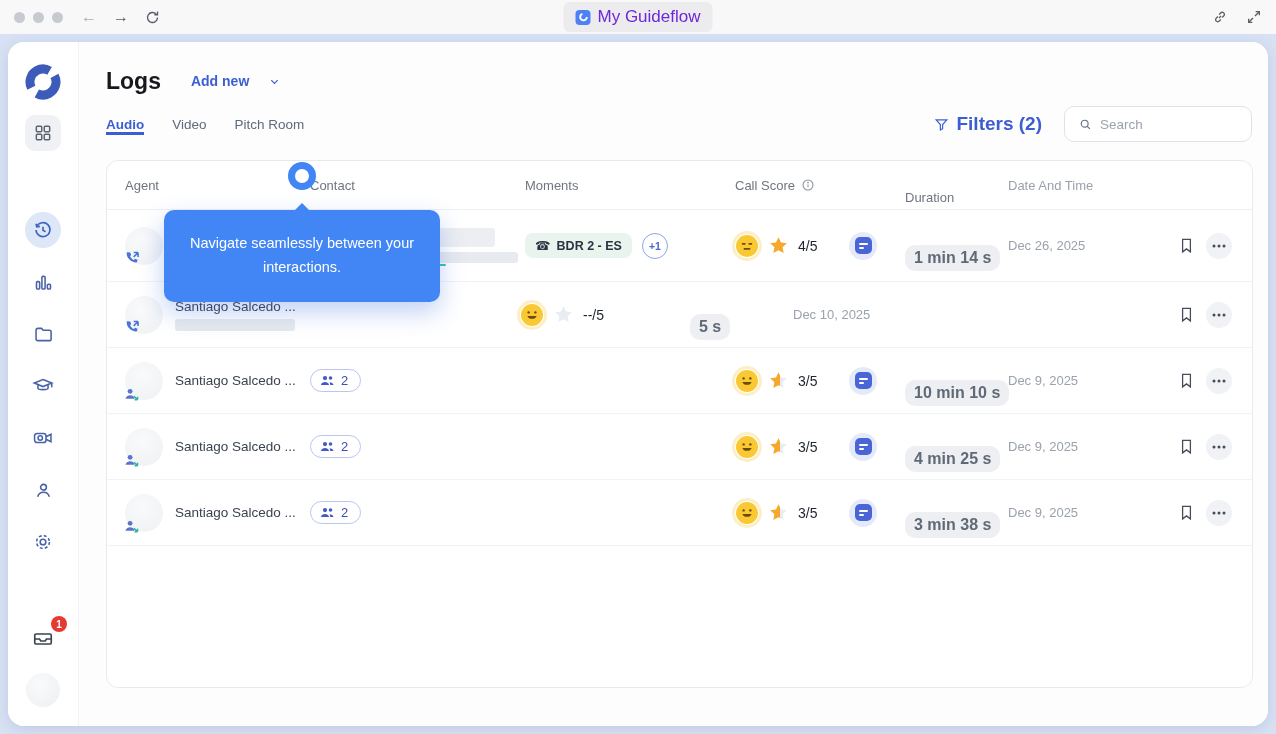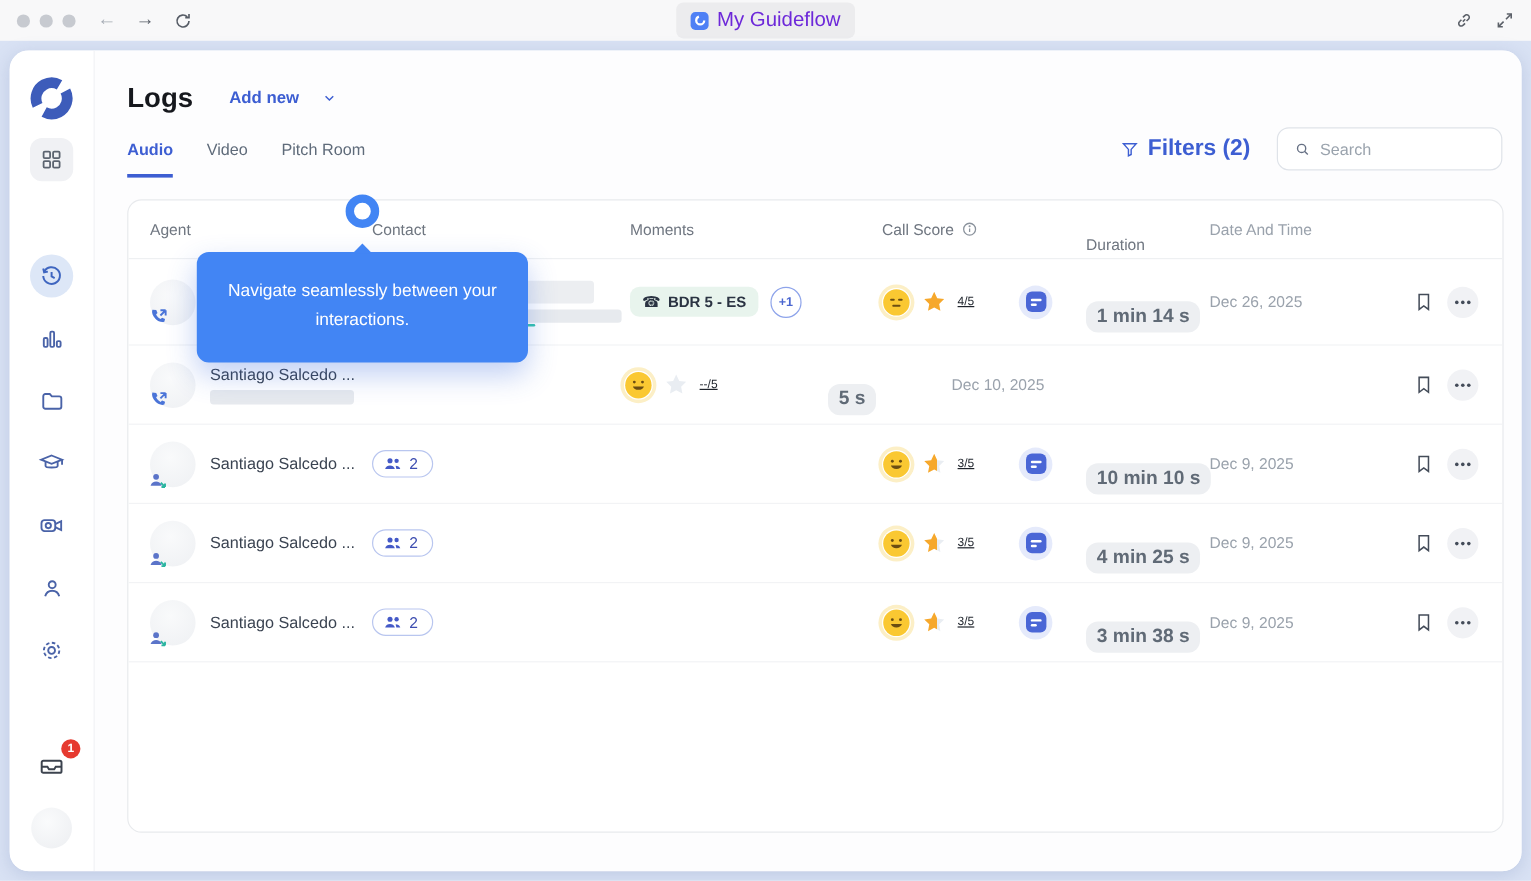--- a/index.html
+++ b/index.html
@@ -34,21 +34,21 @@
   .side .avatar-ph { width:34px; height:34px; margin-top:16px; border-radius:50%; background:radial-gradient(circle at 40% 35%, #fafbfc, #eceef1); }
 
   
   .content { flex:1; position:relative; background:#fdfdfe; border-left:1px solid #f2f3f5; padding:0 0 0 27px; }
   .pagehead { margin-top:26px; display:flex; align-items:center; gap:30px; }
   .pagehead h1 { font-size:23px; font-weight:700; color:#16181d; line-height:26px; }
   .addnew { display:flex; align-items:center; gap:20px; color:#3d5ed2; font-size:14px; font-weight:600; cursor:pointer; }
 
   .bar { display:flex; align-items:flex-start; margin-top:12px; padding-right:16px; }
   .tabs { display:flex; gap:28px; padding-top:11px; }
-  .tab { font-size:13.5px; color:#5f6b7a; padding-bottom:13px; cursor:pointer; border-bottom:3px solid transparent; }
+  .tab { font-size:13.5px; color:#5f6b7a; cursor:pointer; border-bottom:3px solid transparent; }
   .tab.active { color:#3d5ed2; font-weight:600; border-bottom-color:#3d5ed2; }
   .bar-right { margin-left:auto; display:flex; align-items:center; gap:22px; }
   .filters { display:flex; align-items:center; gap:7px; color:#3d5ed2; font-size:19px; font-weight:600; cursor:pointer; }
   .search { width:188px; height:36px; border:1px solid #dfe3e9; border-radius:10px; background:#fff; display:flex; align-items:center; gap:8px; padding:0 14px; }
   .search input { border:none; outline:none; width:100%; font-size:13.5px; color:#333; background:transparent; font-family:inherit; }
   .search input::placeholder { color:#9aa3ad; }
 
   
   .card { margin-top:18px; width:1147px; height:528px; background:#fff; border:1px solid #e8eaed; border-radius:12px; position:relative; overflow:hidden; }
   .thead { display:flex; align-items:center; height:49px; padding:0 20px 0 18px; border-bottom:1px solid #eef0f2; font-size:13px; color:#6f7680; }
@@ -77,21 +77,21 @@
   .blur.n2 { width:120px; height:12px; }
   .blur.ct2 { width:172px; height:12px; }
 
   .ring-ic { width:26px; height:26px; border-radius:7px; background:#2ba7d6; display:flex; align-items:center; justify-content:center; flex-shrink:0; }
 
   .pill-count { display:flex; align-items:center; gap:6px; border:1px solid #b9c6ef; border-radius:13px; padding:3px 12px 3px 9px; color:#3d4db0; font-size:13px; }
   .badge-mint { display:flex; align-items:center; gap:6px; background:#e8f4ed; border-radius:8px; padding:5px 10px; font-size:12.5px; font-weight:700; color:#2a3342; }
   .plus-one { width:26px; height:26px; border-radius:50%; border:1.5px solid #8da3ea; color:#4a66d0; font-size:10.5px; font-weight:700; display:flex; align-items:center; justify-content:center; margin-left:10px; }
 
   .smiley { border-radius:50%; box-shadow:0 0 0 3px #fcefc6; }
-  .score-txt { font-size:10px; color:#1f242c;text-decoration:underline; }
+  .score-txt { font-size:14px; color:#1f242c; }
   .transcript { width:28px; height:28px; border-radius:50%; background:#e5eafb; display:flex; align-items:center; justify-content:center; margin-left:auto; margin-right:28px; }
   .transcript .doc { width:17px; height:17px; border-radius:5px; background:#4a66d6; position:relative; }
   .transcript .doc::before { content:""; position:absolute; left:4px; top:6px; width:9px; height:1.8px; background:#fff; border-radius:1px; }
   .transcript .doc::after { content:""; position:absolute; left:4px; top:10px; width:5px; height:1.8px; background:#fff; border-radius:1px; }
 
   .dur-pill { background:#edeff2; border-radius:10px; padding:4px 9px; font-size:16px; font-weight:700; color:#606a76; white-space:nowrap; }
   .more-btn { width:26px; height:26px; border-radius:50%; background:#f1f2f5; display:flex; align-items:center; justify-content:center; cursor:pointer; }
   .bm-btn { display:flex; align-items:center; cursor:pointer; }
 
   
@@ -297,21 +297,21 @@
         </div>
         <div class="c-contact">
           <div class="stack">
             <div class="blur c1"></div>
             <div class="blur c2"></div>
           </div>
         </div>
         <div class="c-moments">
           <span class="badge-mint">
             <span>☎</span>
-            <span>BDR 5 - ES</span>
+            <span>BDR 2 - ES</span>
           </span>
           <span class="plus-one">+1</span>
         </div>
         <div class="c-score">
           <svg class="smiley" width="24" height="24" viewBox="0 0 24 24">
             <circle cx="12" cy="12" r="11" fill="#fac832"></circle>
             <path d="M7.6 9.8h2.2M14.2 9.8h2.2" stroke="#6b4d12" stroke-width="1.7" stroke-linecap="round"></path>
             <path d="M9.4 14.8h5.2" stroke="#6b4d12" stroke-width="1.7" stroke-linecap="round"></path>
           </svg>
           <svg width="21" height="21" viewBox="0 0 24 24">

